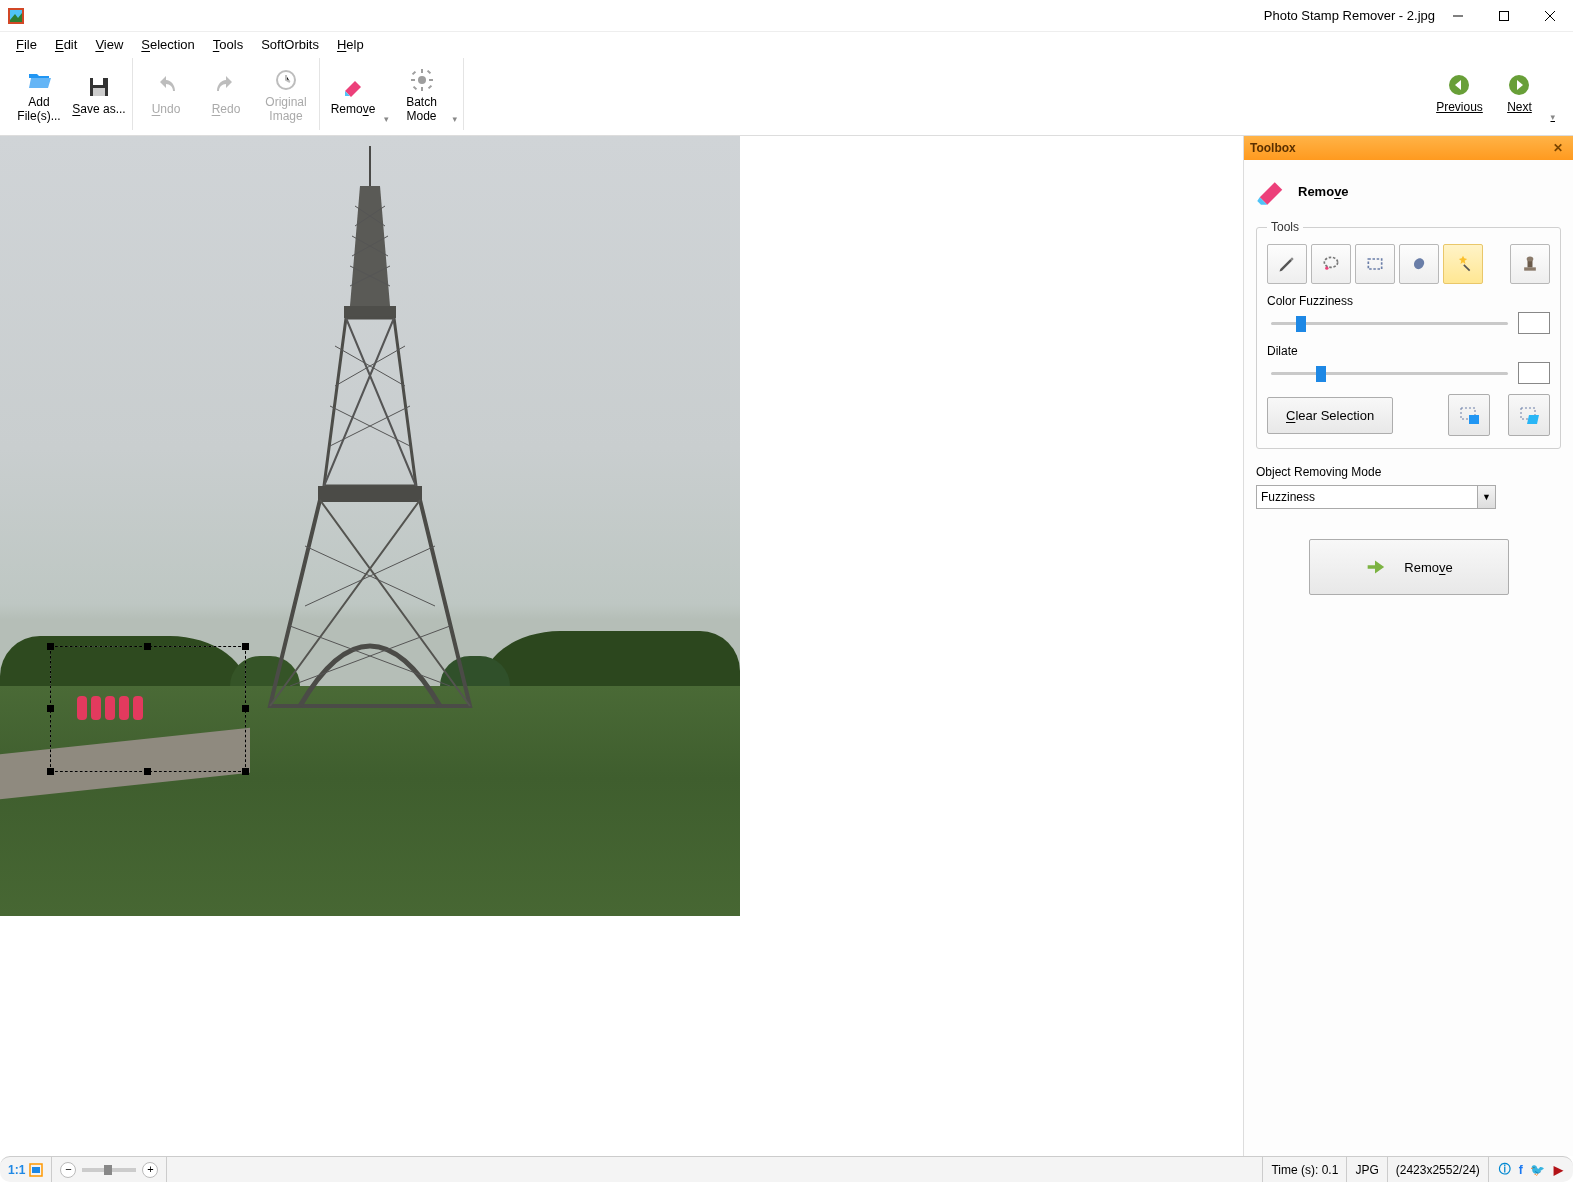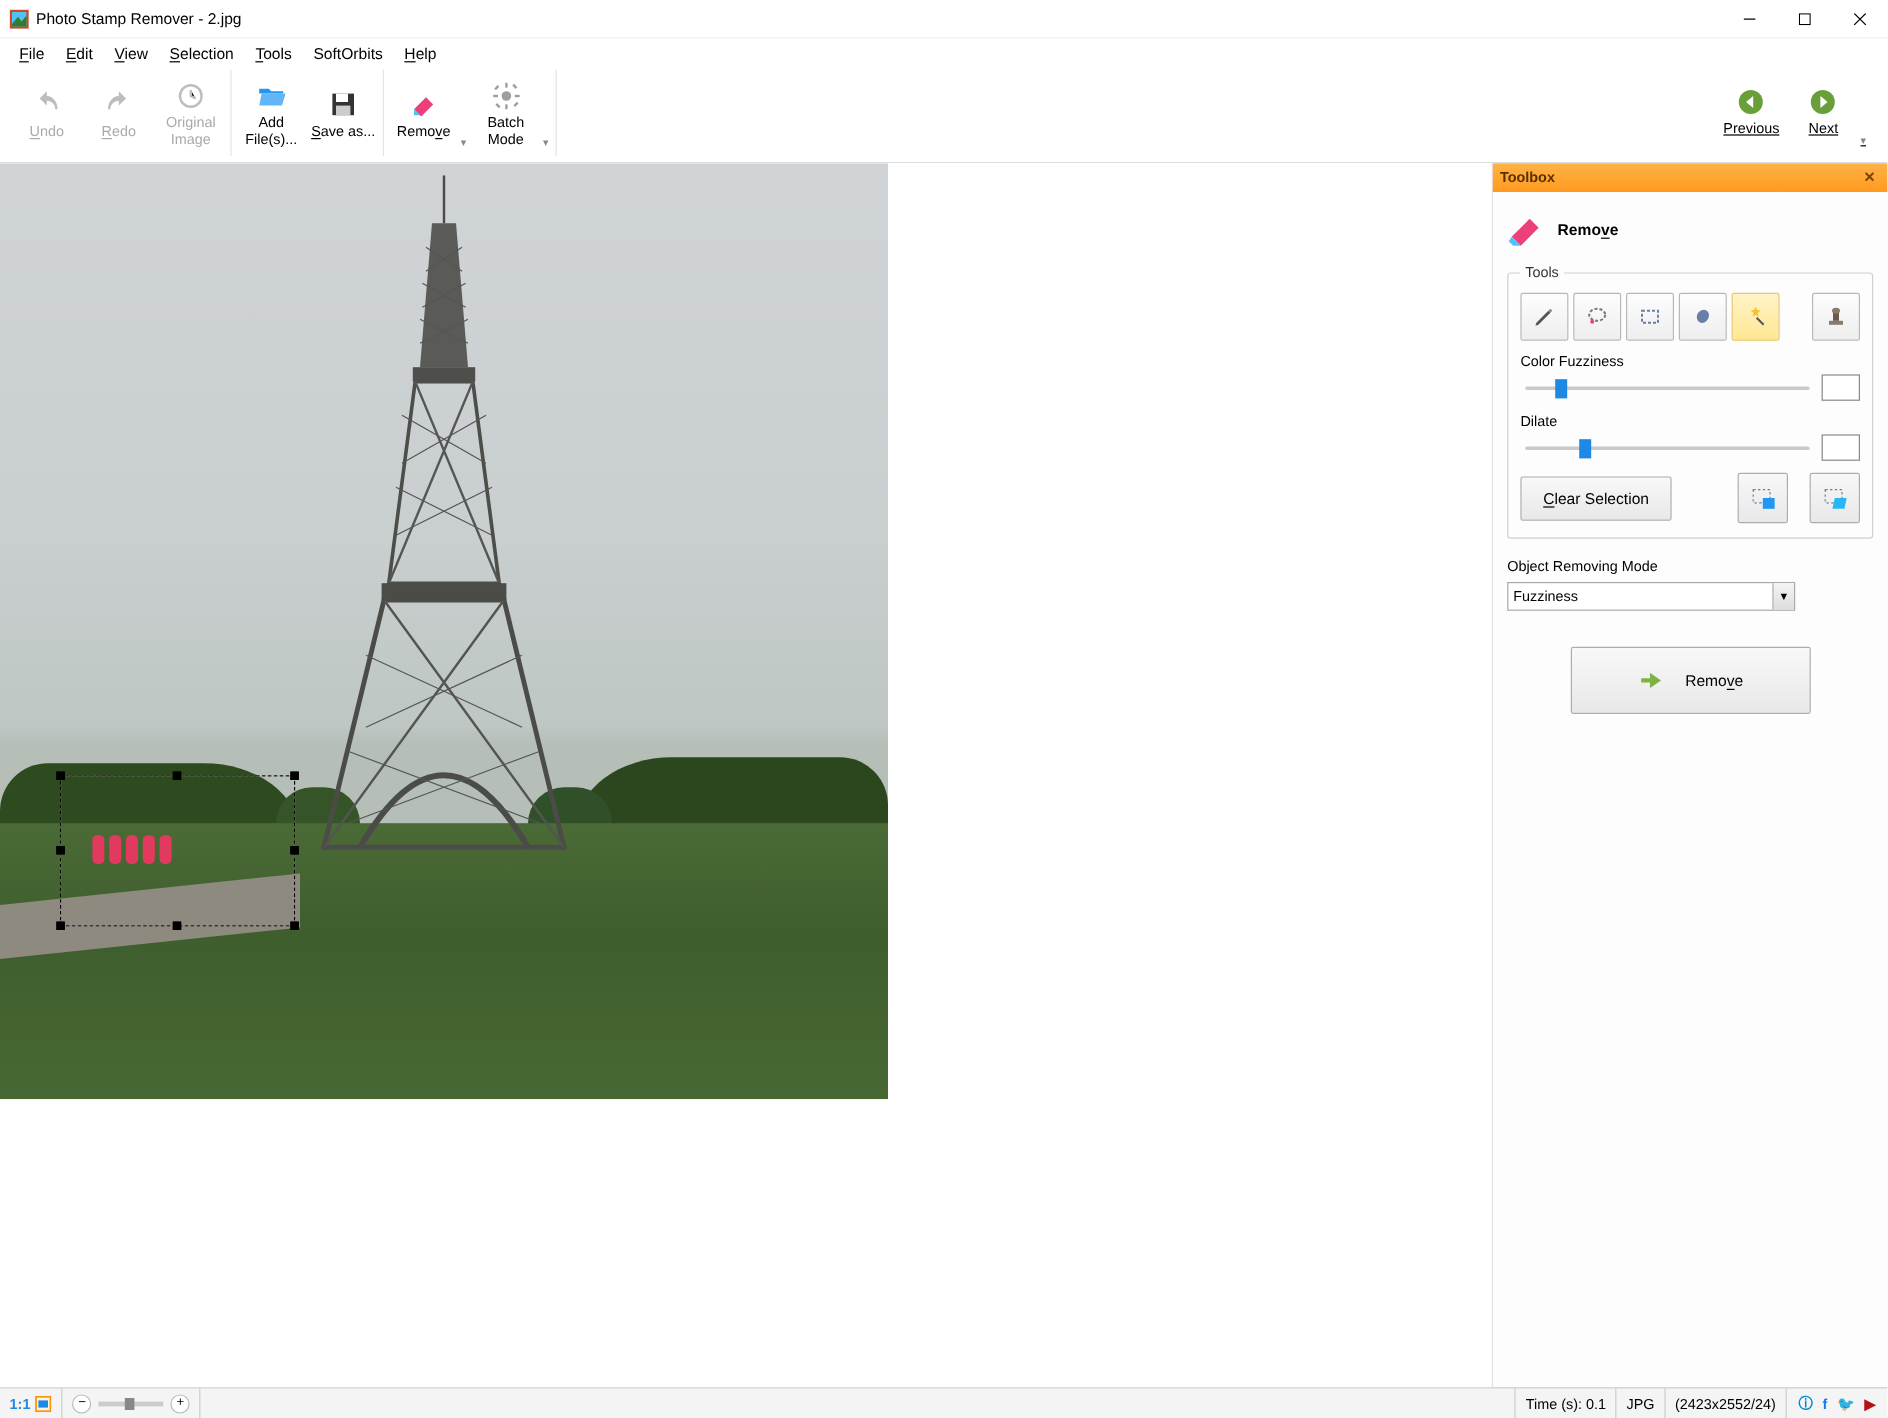--- a/index.html
+++ b/index.html
@@ -15,20 +15,21 @@
 }
 
 
 .titlebar {
   height: 32px;
   background: #fff;
   display: flex;
   align-items: center;
   padding: 0 0 0 8px;
   border-bottom: 1px solid #eee;
+  text-align: right;
 }
 .titlebar .app-icon { width: 16px; height: 16px; margin-right: 6px; }
 .titlebar .title-text { flex: 1; font-size: 13px; color: #000; }
 .titlebar .win-controls { display: flex; }
 .titlebar .win-btn {
   width: 46px; height: 32px; display: flex; align-items: center;
   justify-content: center; color: #333; font-family: sans-serif;
 }
 
 
@@ -187,20 +188,21 @@
 .remove-big .arrow-icn { width:22px; height:22px;}
 
 
 .statusbar {
   height: 26px;
   border-top: 1px solid #ccc;
   display: flex;
   align-items: stretch;
   font-size: 12px;
   background: #f4f4f4;
+  border-radius: 10px;
 }
 .status-cell {
   border-right: 1px solid #ccc;
   padding: 0 8px;
   display:flex; align-items:center; gap:4px;
 }
 .status-cell.flex { flex:1;}
 .zoom-widget { display:flex; align-items:center; gap:6px; padding:0 8px; border-right:1px solid #ccc;}
 .zoom-widget .zbtn { width:16px;height:16px;border:1px solid #bbb;border-radius:8px;background:#fff;display:flex;align-items:center;justify-content:center;font-size:11px;line-height:1;}
 .zoom-widget .ztrack {width:54px;height:4px;background:#ccc;position:relative;}
@@ -244,55 +246,55 @@
   <div class="menu-item"><span class="underline">E</span>dit</div>
   <div class="menu-item"><span class="underline">V</span>iew</div>
   <div class="menu-item"><span class="underline">S</span>election</div>
   <div class="menu-item"><span class="underline">T</span>ools</div>
   <div class="menu-item">SoftOrbits</div>
   <div class="menu-item"><span class="underline">H</span>elp</div>
 </div>
 
 <div class="toolbar">
   <div class="tool-group">
-    <div class="tool-btn disabled">
-      <svg class="tool-icon" viewBox="0 0 24 24">
-          <path fill="#bdbdbd" d="M12 5V1L6 7l6 6V9c4 0 7 3 7 7h2c0-6-4-11-9-11z"></path>
-        </svg>
-      <span><span class="underline">U</span>ndo</span>
-    </div>
-    <div class="tool-btn disabled">
-      <svg class="tool-icon" viewBox="0 0 24 24">
-          <path fill="#bdbdbd" d="M12 5V1l6 6-6 6V9c-4 0-7 3-7 7H3c0-6 4-11 9-11z"></path>
-        </svg>
-      <span><span class="underline">R</span>edo</span>
-    </div>
-    <div class="tool-btn disabled">
-      <svg class="tool-icon" viewBox="0 0 24 24">
-          <circle cx="12" cy="12" r="9" fill="none" stroke="#bdbdbd" stroke-width="2"></circle>
-          <path stroke="#bdbdbd" stroke-width="2" d="M12 7v5l4 2"></path>
-        </svg>
-      <span>Original Image</span>
-    </div>
-  </div>
-  <div class="tool-group">
     <div class="tool-btn">
       <svg class="tool-icon" viewBox="0 0 24 24">
           <path fill="#2196f3" d="M2 6h8l2 2h10v2H2z"></path>
           <path fill="#64b5f6" d="M4 10h20l-3 10H2z"></path>
         </svg>
       <span>Add File(s)...</span>
     </div>
     <div class="tool-btn">
       <svg class="tool-icon" viewBox="0 0 24 24">
           <rect x="3" y="3" width="18" height="18" fill="#333"></rect>
           <rect x="6" y="3" width="10" height="7" fill="#fff"></rect>
           <rect x="6" y="13" width="12" height="8" fill="#ccc"></rect>
         </svg>
       <span><span class="underline">S</span>ave as...</span>
+    </div>
+  </div>
+  <div class="tool-group">
+    <div class="tool-btn disabled">
+      <svg class="tool-icon" viewBox="0 0 24 24">
+          <path fill="#bdbdbd" d="M12 5V1L6 7l6 6V9c4 0 7 3 7 7h2c0-6-4-11-9-11z"></path>
+        </svg>
+      <span><span class="underline">U</span>ndo</span>
+    </div>
+    <div class="tool-btn disabled">
+      <svg class="tool-icon" viewBox="0 0 24 24">
+          <path fill="#bdbdbd" d="M12 5V1l6 6-6 6V9c-4 0-7 3-7 7H3c0-6 4-11 9-11z"></path>
+        </svg>
+      <span><span class="underline">R</span>edo</span>
+    </div>
+    <div class="tool-btn disabled">
+      <svg class="tool-icon" viewBox="0 0 24 24">
+          <circle cx="12" cy="12" r="9" fill="none" stroke="#bdbdbd" stroke-width="2"></circle>
+          <path stroke="#bdbdbd" stroke-width="2" d="M12 7v5l4 2"></path>
+        </svg>
+      <span>Original Image</span>
     </div>
   </div>
   <div class="tool-group">
     <div class="tool-btn">
       <svg class="tool-icon" viewBox="0 0 24 24">
           <path fill="#ec407a" d="M4 16L14 6l6 6-10 10z"></path>
           <path fill="#4fc3f7" d="M4 16l5 5H4z"></path>
         </svg>
       <span>Remo<span class="underline">v</span>e</span>
     </div>

